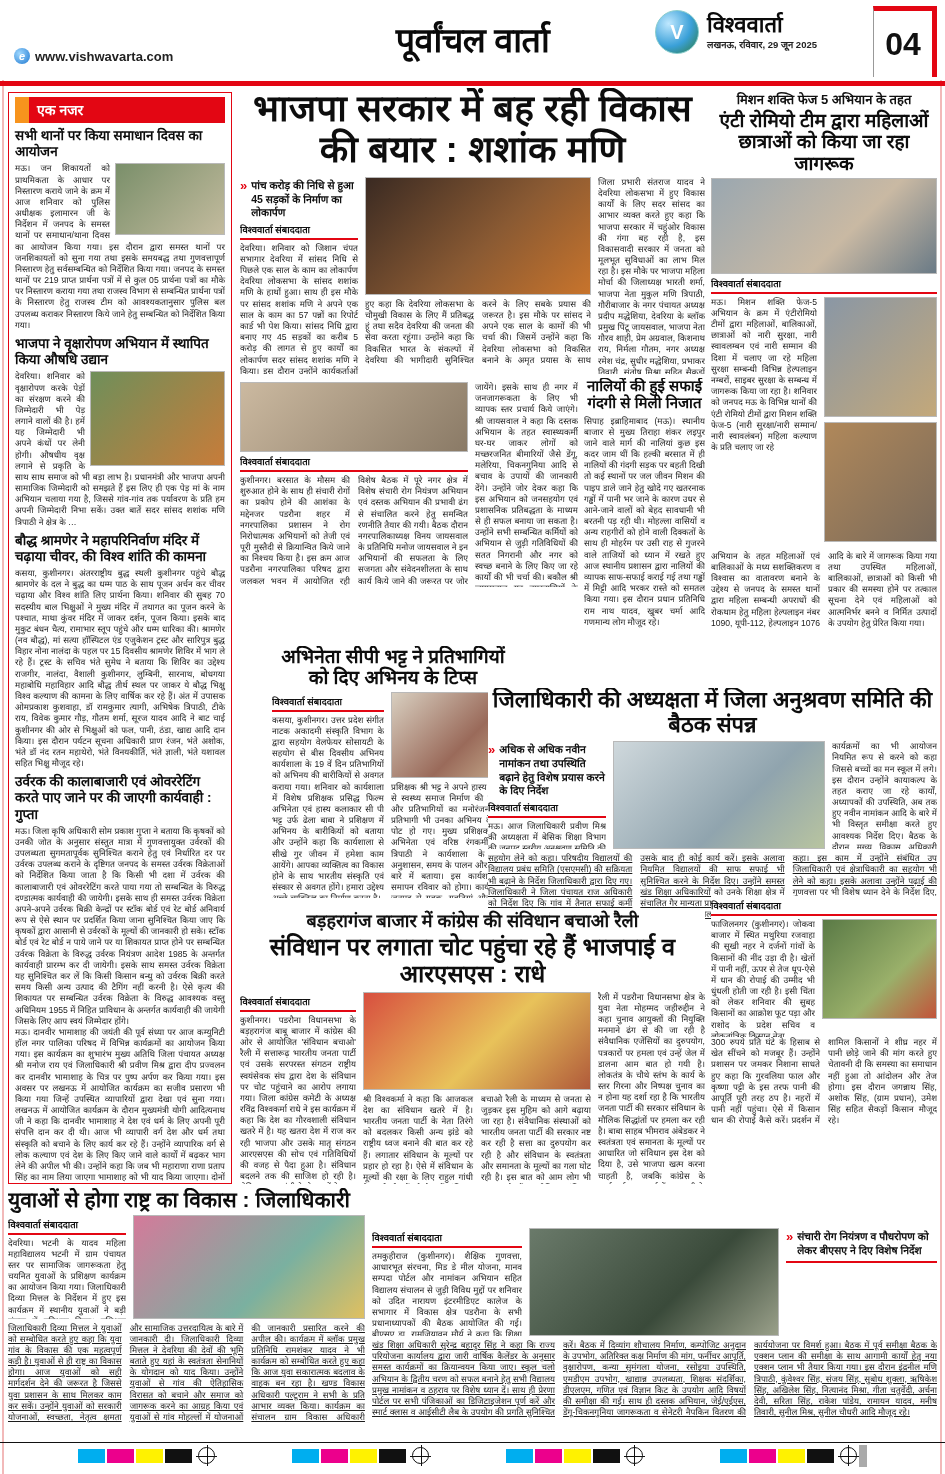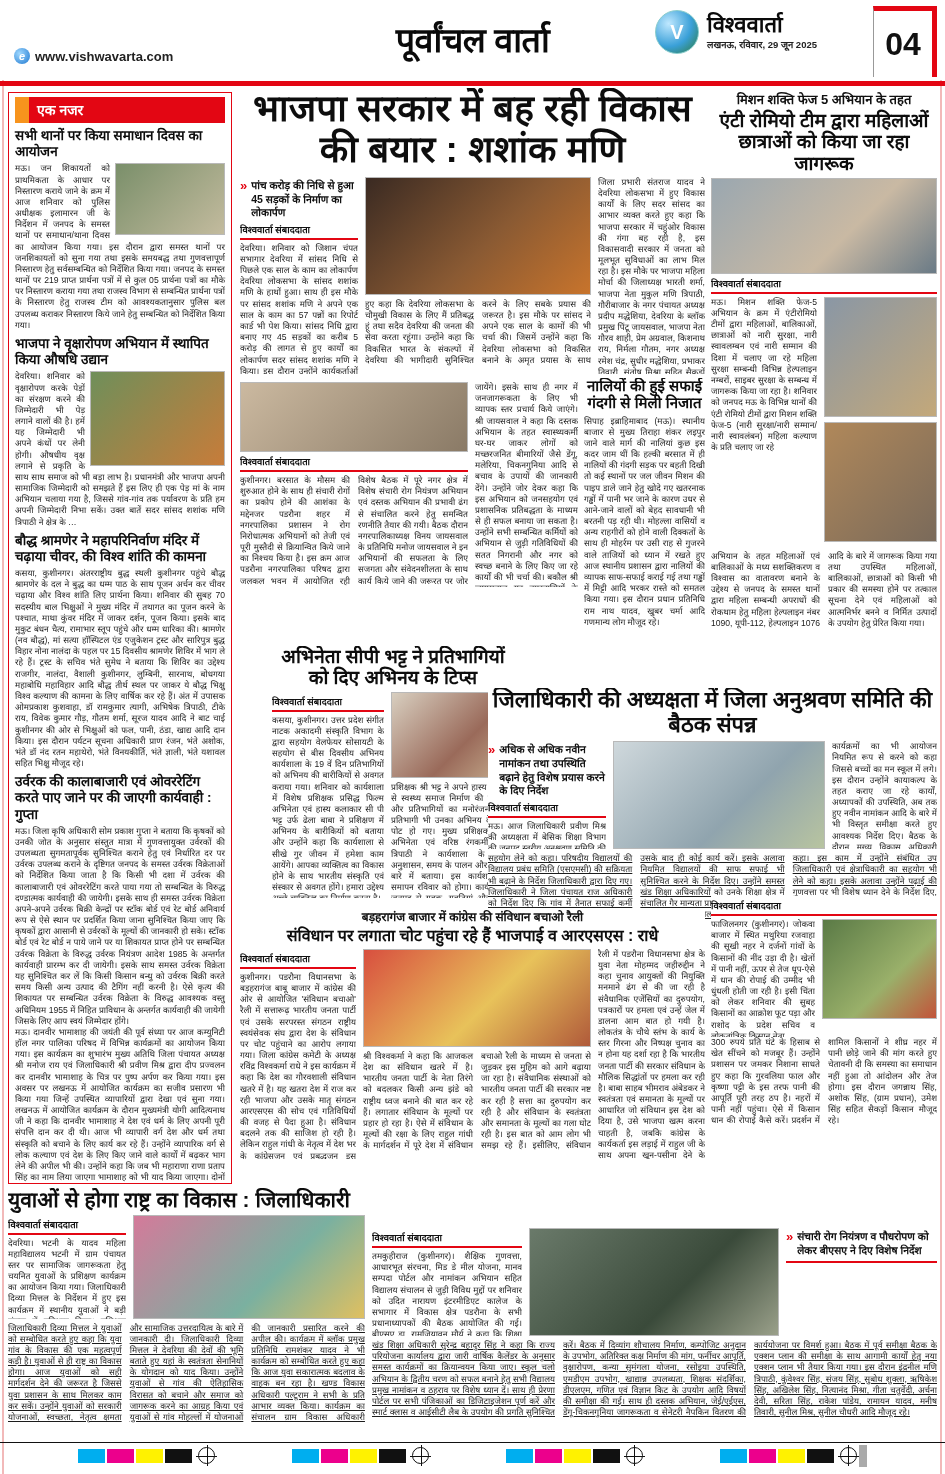--- a/index.html
+++ b/index.html
@@ -47,22 +47,22 @@
   .naliyo{left:584px;top:378px;width:121px;height:262px;}
   .naliyo .head{font-size:15px;}
   .antiromeo{left:711px;top:90px;width:226px;height:556px;}
   .antiromeo .kick{font-size:13px;}
   .antiromeo .head{font-size:19px;}
   .cpbhatt{left:248px;top:646px;width:242px;height:258px;margin-left:24px;}
   .cpbhatt .head{font-size:19px;}
   .monitoring{left:488px;top:646px;width:449px;height:258px;margin-top:42px;}
   .monitoring .head{font-size:22px;}
   .rally{left:240px;top:908px;width:465px;height:276px;}
-  .rally .kick{font-size:12px;}
-  .rally .head{font-size:16px;}
+  .rally .kick{font-size:18px;}
+  .rally .head{font-size:24px;}
   .farmers{left:711px;top:896px;width:226px;height:288px;}
   .farmers .head{font-size:20px;}
   .youth{left:8px;top:1188px;width:357px;height:250px;}
   .youth .head{font-size:21px;text-align:left;}
   .campaign{left:372px;top:1192px;width:565px;height:26px;display:flex;align-items:stretch;gap:0;}
   .camp-label{background:#e30613;color:#fff;font-weight:800;font-size:13px;padding:3px 16px;display:flex;align-items:center;}
   .camp-head{background:#f6e94e;color:#0d0d0d;font-weight:800;font-size:13.5px;padding:3px 14px;display:flex;align-items:center;}
   .quality{left:372px;top:1224px;width:565px;height:212px;}
   .quality .head{font-size:23px;}
   .redline{height:2px;background:#e30613;margin:4px 0;}

